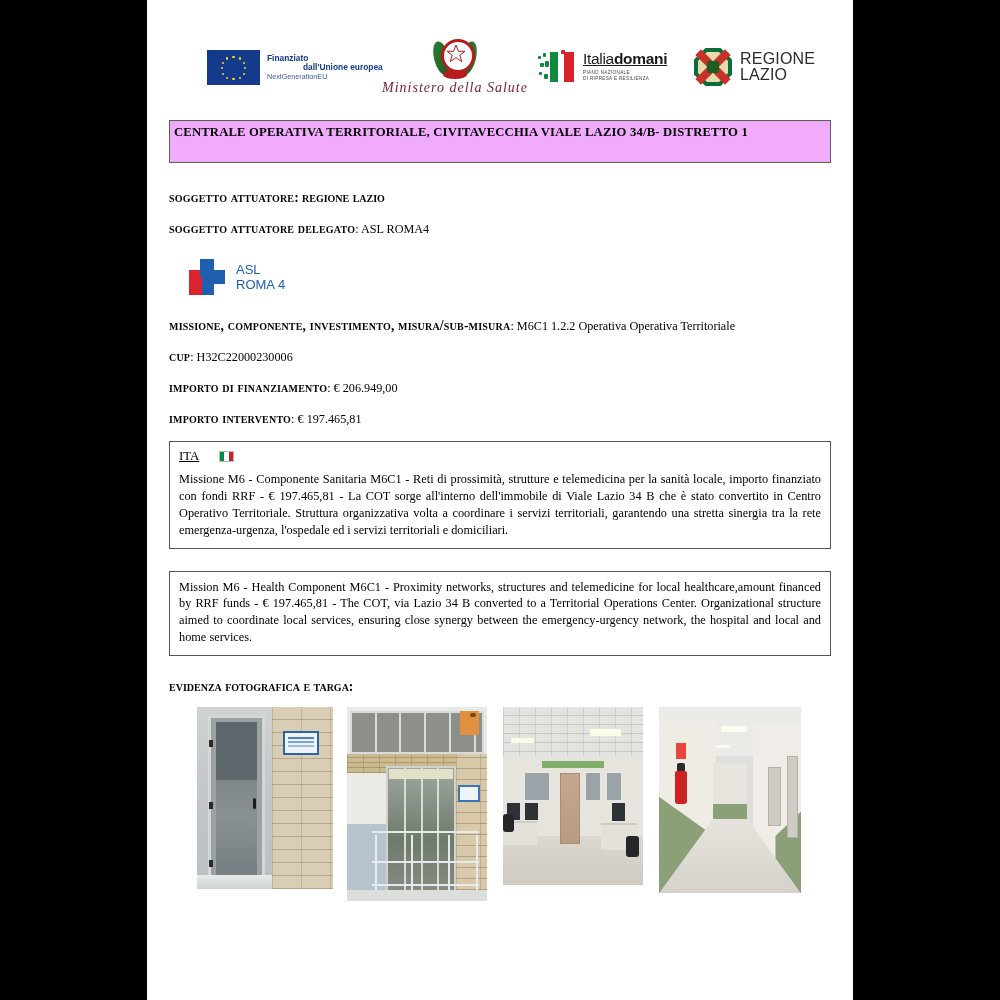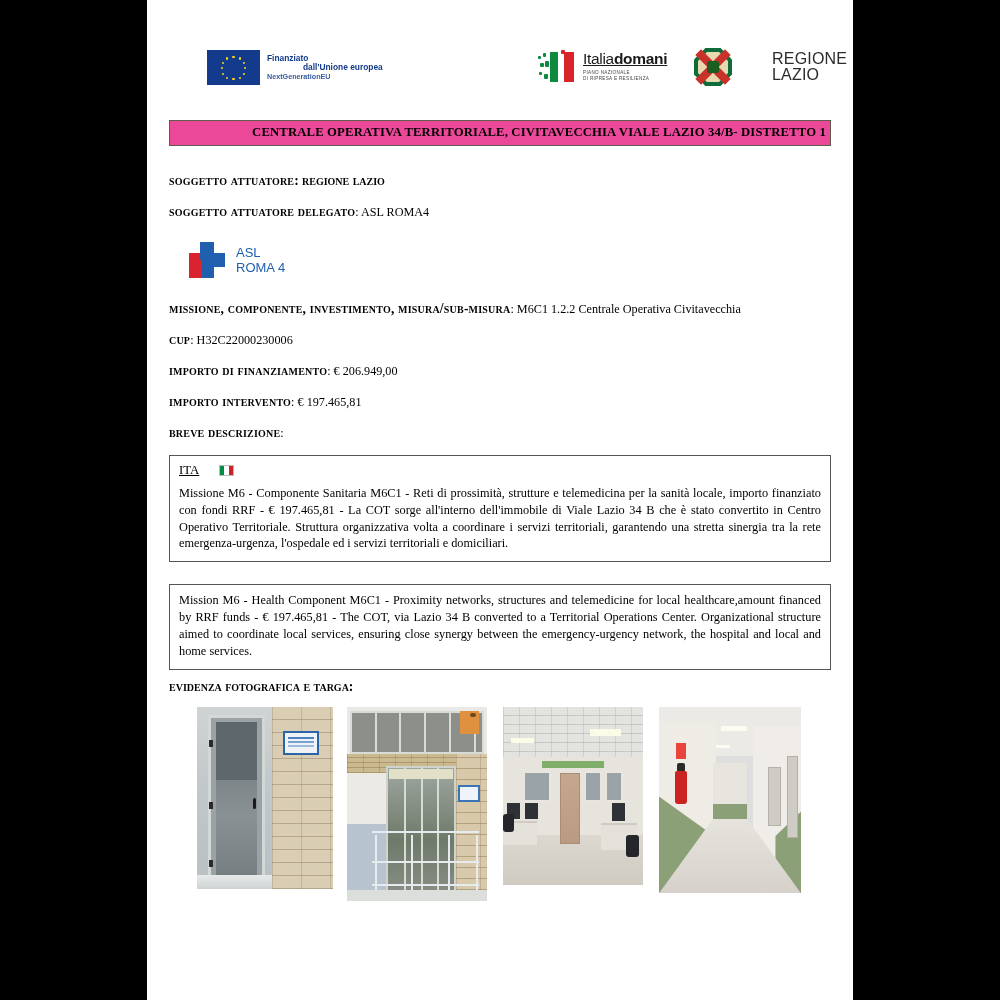--- a/index.html
+++ b/index.html
@@ -60,21 +60,21 @@
     border-radius: 50%;
   }
   .eu-text {
     margin-left: 7px;
     font-family: "Liberation Sans", sans-serif;
     color: #133A8B;
     line-height: 1.12;
   }
   .eu-l1 { font-size: 8.4px; font-weight: bold; }
   .eu-l2 { font-size: 8.4px; font-weight: bold; padding-left: 36px; }
-  .eu-l3 { font-size: 7.2px; font-weight: bold; color: #3A5BA0; margin-top: 1px; }
+  .eu-l3 { font-size: 7.2px; font-weight: normal; color: #3A5BA0; margin-top: 1px; }
 
   
   .logo-min { left: 212px; top: 8px; width: 148px; text-align: center; }
   .min-emblem {
     width: 46px; height: 46px;
     margin: 0 auto;
     position: relative;
   }
   .min-wreath-l, .min-wreath-r {
     position: absolute;
@@ -144,21 +144,21 @@
   .id-sub {
     font-family: "Liberation Sans", sans-serif;
     font-size: 4.6px;
     color: #444;
     letter-spacing: 0.35px;
     line-height: 1.45;
     margin-top: 3px;
   }
 
   
-  .logo-rl { left: 525px; top: 20px; gap: 32px; }
+  .logo-rl { left: 525px; top: 20px; }
   .rl-mark {
     width: 38px; height: 38px;
     position: relative;
     flex: 0 0 auto;
   }
   .rl-oct {
     position: absolute; left: 0; top: 0; width: 38px; height: 38px;
     background: #0E6B3A;
     clip-path: polygon(30% 0,70% 0,100% 30%,100% 70%,70% 100%,30% 100%,0 70%,0 30%);
   }
@@ -179,24 +179,24 @@
     font-family: "Liberation Sans", sans-serif;
     font-size: 16px;
     color: #2B2B2B;
     line-height: 1.02;
     letter-spacing: 0.2px;
   }
 
   
   .title-banner {
     margin-top: 4px;
-    background: #ec4899;
+    background: #f0abfc;
     border: 1px solid #5E5E4E;
-    text-align: right;
-    padding: 4px 4px 5px 4px;
+    text-align: left;
+    padding: 4px 4px 22px 4px;
     font-family: "Liberation Serif", serif;
     font-weight: bold;
     font-size: 12.7px;
     letter-spacing: 0.15px;
     color: #000;
     box-sizing: border-box;
   }
 
   
   .fields { margin-top: 26px; }
@@ -282,21 +282,21 @@
     position: absolute; left: -3px; top: 3.5px; width: 22px; height: 2px; background: #fff;
   }
   .uk-d1 { transform: rotate(33deg); }
   .uk-d2 { transform: rotate(-33deg); }
   .uk-v { position: absolute; left: 5px; top: 0; width: 3.4px; height: 9px; background: #fff; }
   .uk-h { position: absolute; left: 0; top: 3px; width: 14px; height: 3.2px; background: #fff; }
   .uk-vr { position: absolute; left: 5.7px; top: 0; width: 2px; height: 9px; background: #C8102E; }
   .uk-hr { position: absolute; left: 0; top: 3.6px; width: 14px; height: 1.9px; background: #C8102E; }
 
   .evidence-label {
-    margin-top: 8px;
+    margin-top: 22px;
     font-family: "Liberation Serif", serif;
     font-size: 13.6px;
     font-weight: bold;
     font-variant: small-caps;
     text-transform: lowercase;
   }
   .evidence-label .big { font-size: 14.6px; }
 
   
   .photos {
@@ -409,20 +409,36 @@
           <span class="eu-star" style="left:15px;top:11.5px"></span>
           <span class="eu-star" style="left:19px;top:7.2px"></span>
         </div>
         <div class="eu-text">
           <div class="eu-l1">Finanziato</div>
           <div class="eu-l2">dall'Unione europea</div>
           <div class="eu-l3">NextGenerationEU</div>
         </div>
       </div>
 
+      <div class="logo logo-min">
+        <div style="width:100%">
+          <div class="min-emblem">
+            <span class="min-wreath-l"></span>
+            <span class="min-wreath-r"></span>
+            <span class="min-gear"></span>
+            <span class="min-star">
+              <svg width="20" height="20" viewBox="0 0 20 20">
+                  <polygon points="10,1 12.5,7.3 19,7.3 13.8,11.3 15.8,17.6 10,13.7 4.2,17.6 6.2,11.3 1,7.3 7.5,7.3" fill="#ffffff" stroke="#B71C1C" stroke-width="1"></polygon>
+                </svg>
+            </span>
+            <span class="min-ribbon"></span>
+          </div>
+          <div class="min-name">Ministero della Salute</div>
+        </div>
+      </div>
 
       <div class="logo logo-id">
         <div class="id-mark">
           <span class="id-dot" style="left:1px;top:6px;width:3px;height:3px"></span>
           <span class="id-dot" style="left:6px;top:3px;width:3px;height:4px"></span>
           <span class="id-dot" style="left:3px;top:13px;width:4px;height:4px"></span>
           <span class="id-dot" style="left:8px;top:11px;width:4px;height:6px"></span>
           <span class="id-dot" style="left:2px;top:22px;width:3px;height:3px"></span>
           <span class="id-dot" style="left:7px;top:24px;width:4px;height:5px"></span>
           <span class="id-green"></span>
@@ -475,39 +491,36 @@
           <span class="asl-red2"></span>
           <span class="asl-red"></span>
         </div>
         <div class="asl-text">
           <div>ASL</div>
           <div>ROMA 4</div>
         </div>
       </div>
 
       <div class="field">
-        <span class="lbl">Missione, Componente, Investimento, Misura/Sub-misura</span><span class="val">: </span><span class="val">M6C1 1.2.2 Centrale Operativa Civitavecchia</span>
+        <span class="lbl">Missione, Componente, Investimento, Misura/Sub-misura</span><span class="val">: </span><span class="val">M6C1 1.2.2 Operativa Operativa Territoriale</span>
       </div>
 
       <div class="field">
         <span class="lbl">Cup</span><span class="val">: </span><span class="val">H32C22000230006</span>
       </div>
 
       <div class="field">
         <span class="lbl">Importo di finanziamento</span><span class="val">: </span><span class="val">€ 206.949,00</span>
       </div>
 
       <div class="field">
         <span class="lbl">Importo Intervento</span><span class="val">: </span><span class="val">€ 197.465,81</span>
       </div>
 
 
-      <div class="field">
-        <span class="lbl">Breve descrizione</span><span class="val">:</span>
-      </div>
 
     </div>
 
     <div class="desc-box">
       <div class="desc-head">
         <span class="tag">ITA</span>
         <span class="flag-it"></span>
       </div>
       <div class="desc-body">Missione M6 - Componente Sanitaria M6C1 - Reti di prossimità, strutture e telemedicina per la sanità locale, importo finanziato con fondi RRF - € 197.465,81 - La COT sorge all'interno dell'immobile di Viale Lazio 34 B che è stato convertito in Centro Operativo Territoriale. Struttura organizzativa volta a coordinare i servizi territoriali, garantendo una stretta sinergia tra la rete emergenza-urgenza, l'ospedale ed i servizi territoriali e domiciliari.</div>
     </div>

